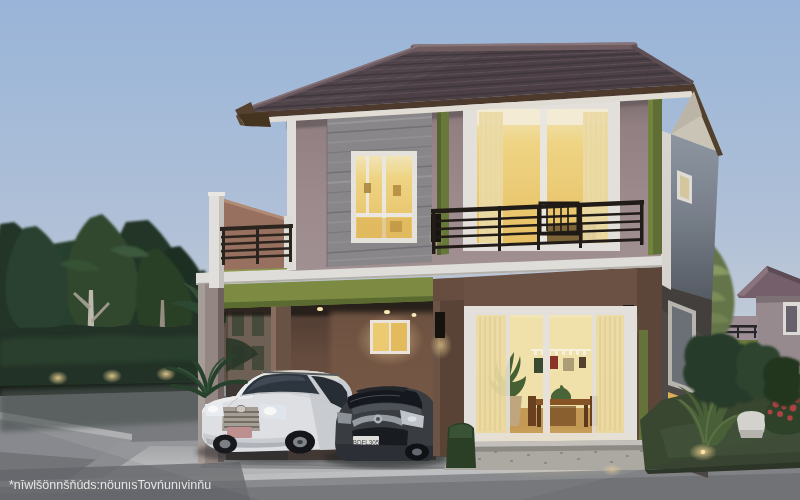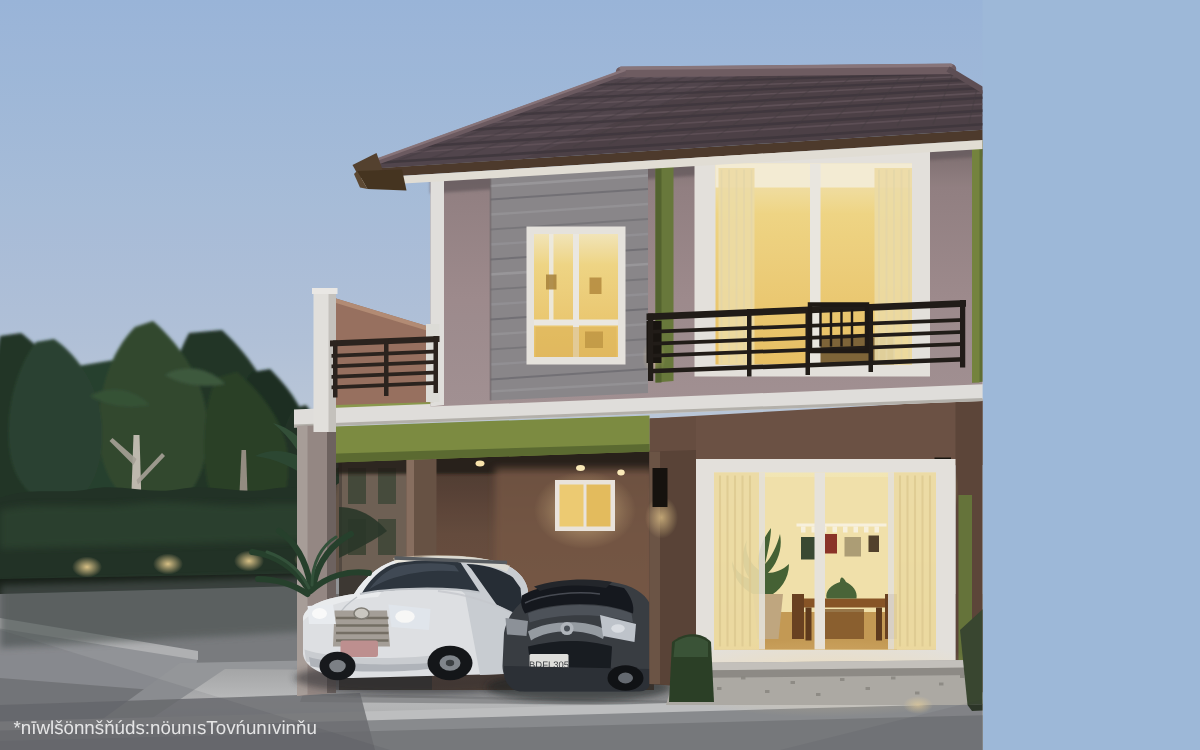--- a/index.html
+++ b/index.html
@@ -1,16 +1,16 @@
 <!DOCTYPE html>
 <html><head>
 <meta charset="utf-8">
 <style>
   html,body{margin:0;padding:0;background:#9db8d8;}
-  #scene{width:655px;height:500px;position:relative;overflow:hidden;font-family:"Liberation Sans",sans-serif;}
+  #scene{width:800px;height:500px;position:relative;overflow:hidden;font-family:"Liberation Sans",sans-serif;}
 </style>
 </head>
 <body>
 <div id="scene">
 <svg width="800" height="500" viewBox="0 0 800 500">
 <defs>
   <linearGradient id="sky" x1="0" y1="0" x2="0" y2="1">
     <stop offset="0" stop-color="#9cb8dd"></stop>
     <stop offset="0.45" stop-color="#b4c5dc"></stop>
     <stop offset="0.75" stop-color="#cfd6dc"></stop>

